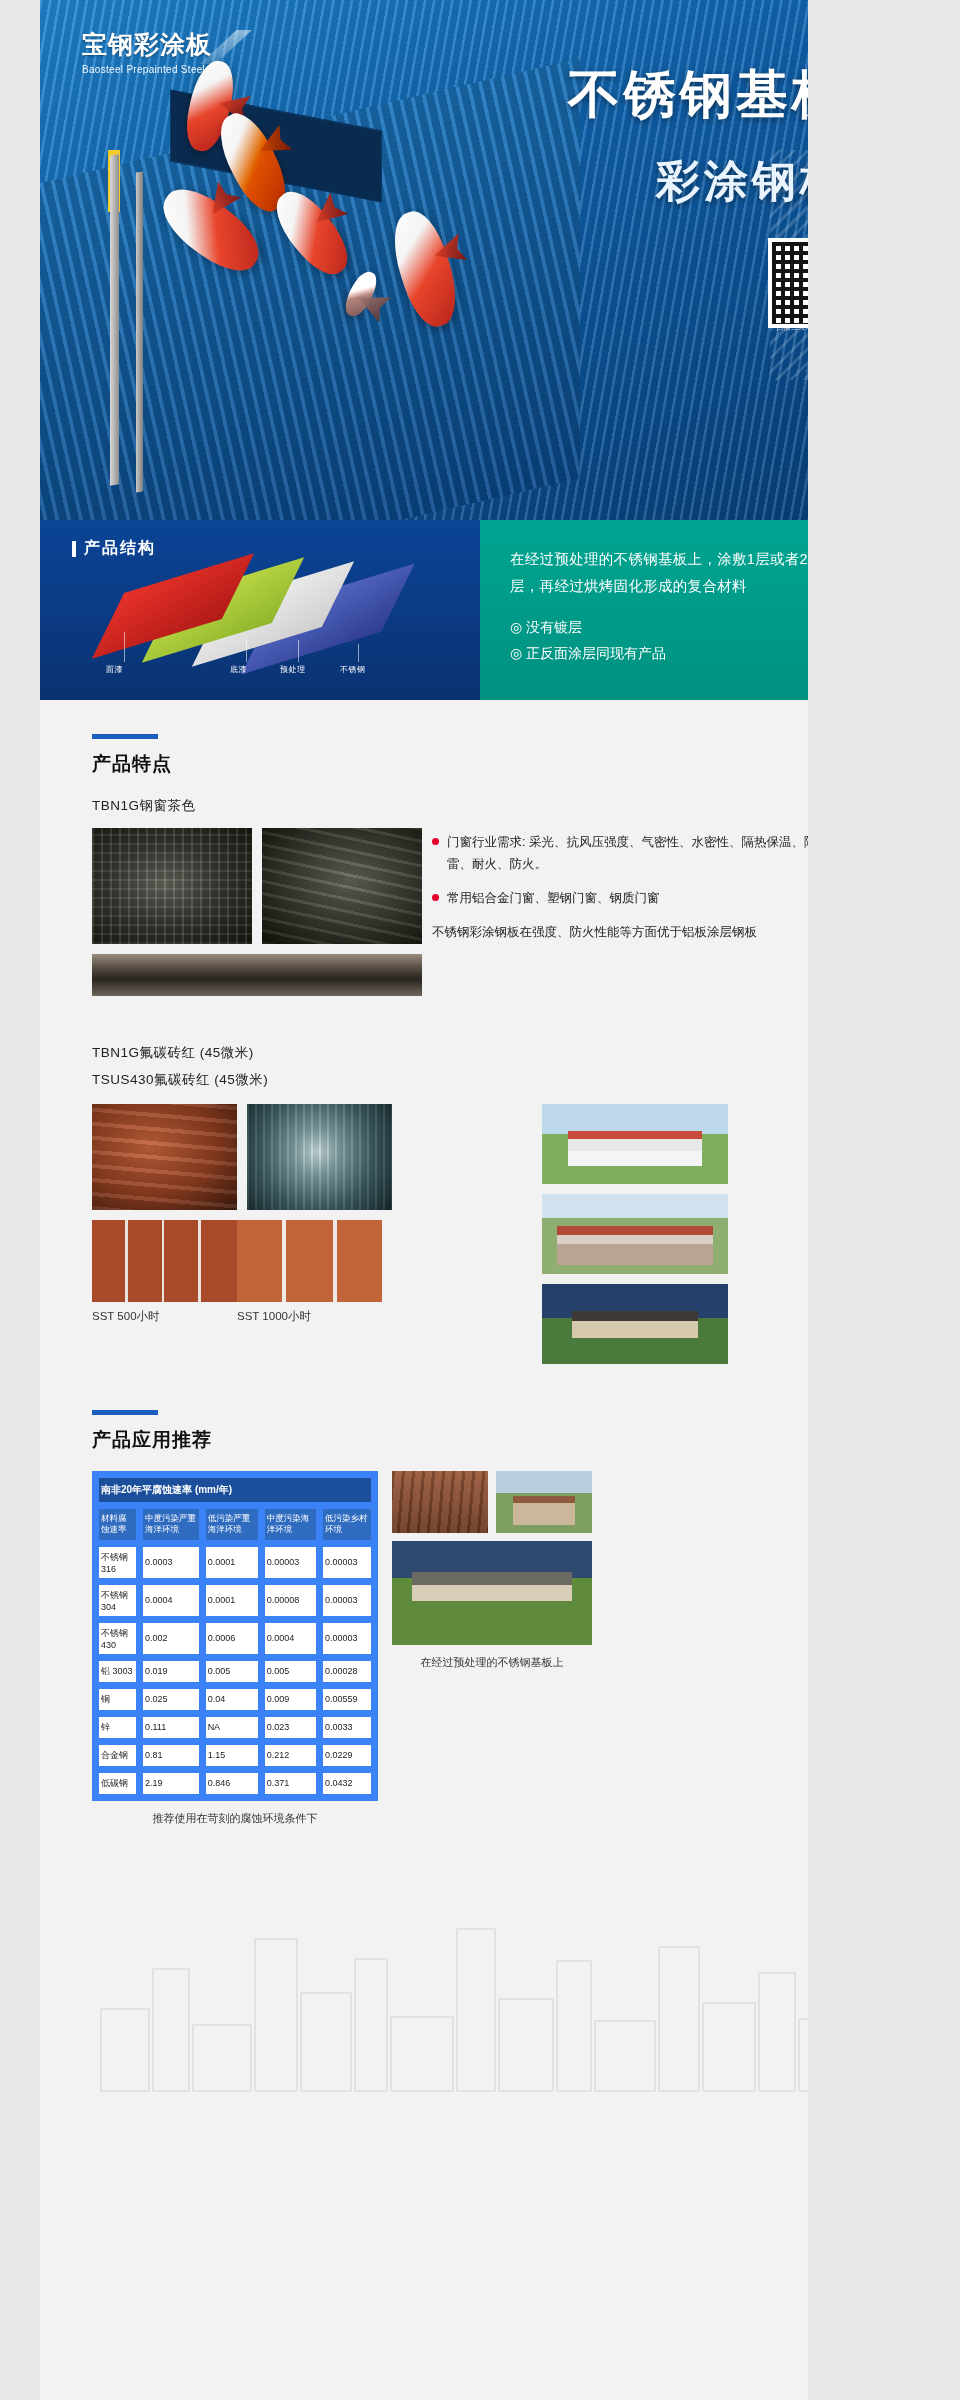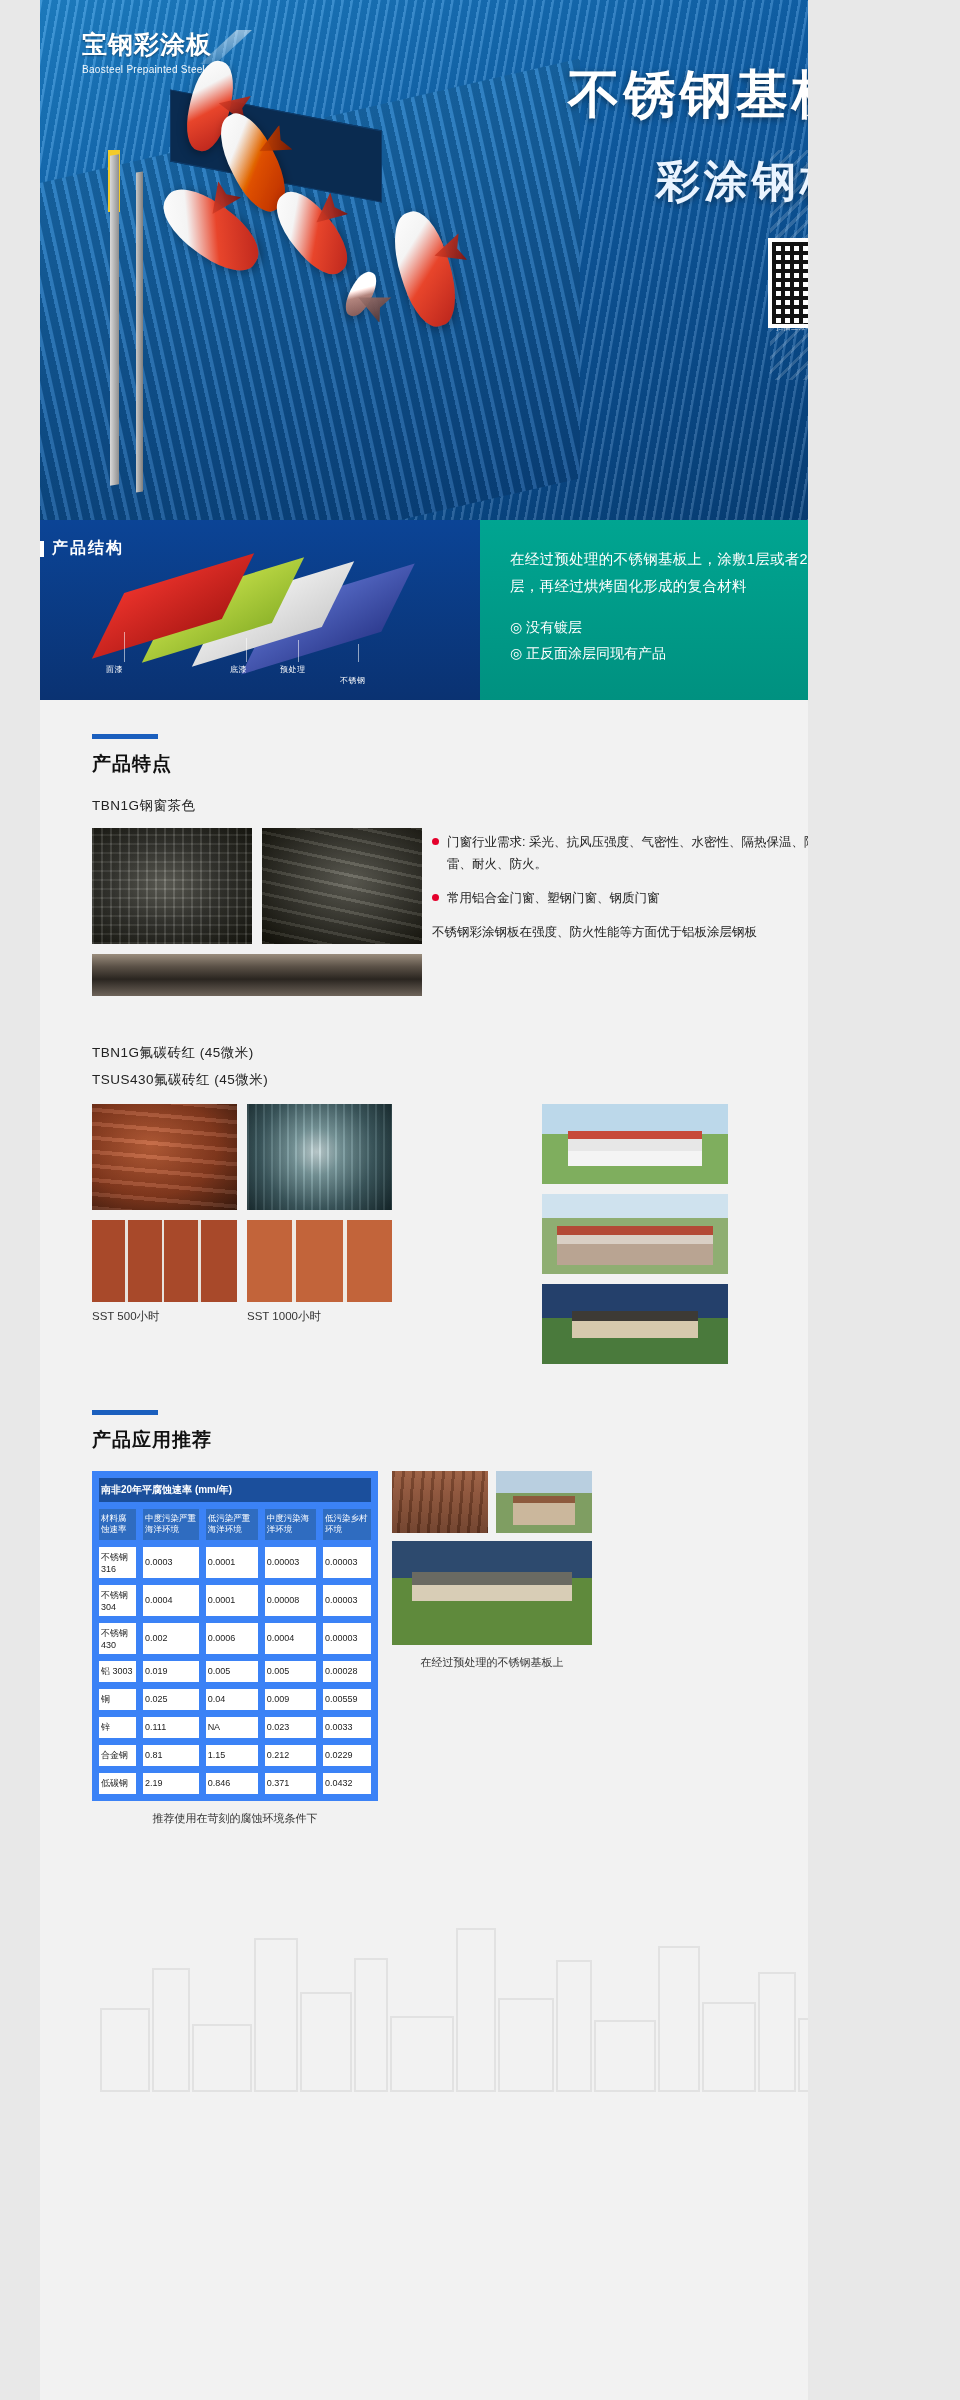--- a/index.html
+++ b/index.html
@@ -160,21 +160,21 @@
 
   
   .struct{
     display:flex;width:880px;height:180px;
   }
   .struct-left{
     width:440px;background:#0a3f8f;position:relative;color:#fff;
     background:linear-gradient(180deg,#0b4496,#0a3272);
   }
   .struct-left .cap{
-    position:absolute;left:12px;top:18px;
+    position:absolute;left:44px;top:18px;
     font-size:16px;font-weight:bold;letter-spacing:2px;
   }
   .struct-left .cap:before{
     content:"";position:absolute;left:-12px;top:3px;width:4px;height:16px;background:#fff;
   }
   .plate{position:absolute;}
   .p-red{left:68px;top:58px;width:130px;height:56px;background:linear-gradient(160deg,#e8312a,#b01a16);
     transform:skewY(-17deg) skewX(-30deg);}
   .p-green{left:118px;top:62px;width:130px;height:56px;background:linear-gradient(160deg,#c6e04a,#8fb52b);
     transform:skewY(-17deg) skewX(-30deg);}
@@ -229,21 +229,21 @@
   .bullet-list .dot{
     width:7px;height:7px;background:#e4002b;border-radius:50%;margin-top:6px;flex:0 0 7px;
   }
   .bullet-list .txt{font-size:12.5px;line-height:1.75;color:#222;}
   .note{font-size:12.5px;line-height:1.75;color:#222;margin-top:10px;}
 
   
   .gal{display:flex;gap:10px;margin-top:12px;}
   .gal-left{width:440px;}
   .gal-left .row1{display:flex;gap:10px;}
-  .gal-left .row2{display:flex;gap:10px;margin-top:10px;}
+  .gal-left .row2{display:flex;margin-top:10px;}
   .ph-redroll{
     background:
       repeating-linear-gradient(5deg,rgba(255,255,255,.08) 0 4px,rgba(0,0,0,.12) 4px 14px),
       radial-gradient(ellipse at 40% 40%,#c5643c 0%,#8e3d20 55%,#3a1a0d 100%);
   }
   .ph-sphere{
     background:
       repeating-linear-gradient(90deg,rgba(255,255,255,.08) 0 2px,rgba(0,0,0,.12) 2px 8px),
       radial-gradient(circle at 48% 45%,#cfe0e2 0%,#7fa0a4 25%,#3f5d63 60%,#15272b 100%);
   }
@@ -404,21 +404,21 @@
         <div class="plate p-red"></div>
 
         <div class="lead" style="left:84px;top:112px;height:30px;"></div>
         <div class="lead" style="left:206px;top:118px;height:24px;"></div>
         <div class="lead" style="left:258px;top:120px;height:22px;"></div>
         <div class="lead" style="left:318px;top:124px;height:18px;"></div>
 
         <div class="plabel" style="left:66px;top:144px;">面漆</div>
         <div class="plabel" style="left:190px;top:144px;">底漆</div>
         <div class="plabel" style="left:240px;top:144px;">预处理</div>
-        <div class="plabel" style="left:300px;top:155px;">不锈钢</div>
+        <div class="plabel" style="left:300px;top:144px;">不锈钢</div>
       </div>
 
       <div class="struct-right">
         <div class="desc">在经过预处理的不锈钢基板上，涂敷1层或者2层及以上涂层，再经过烘烤固化形成的复合材料</div>
         <div class="bullets">
           <div>没有镀层</div>
           <div>正反面涂层同现有产品</div>
         </div>
       </div>
     </div>

